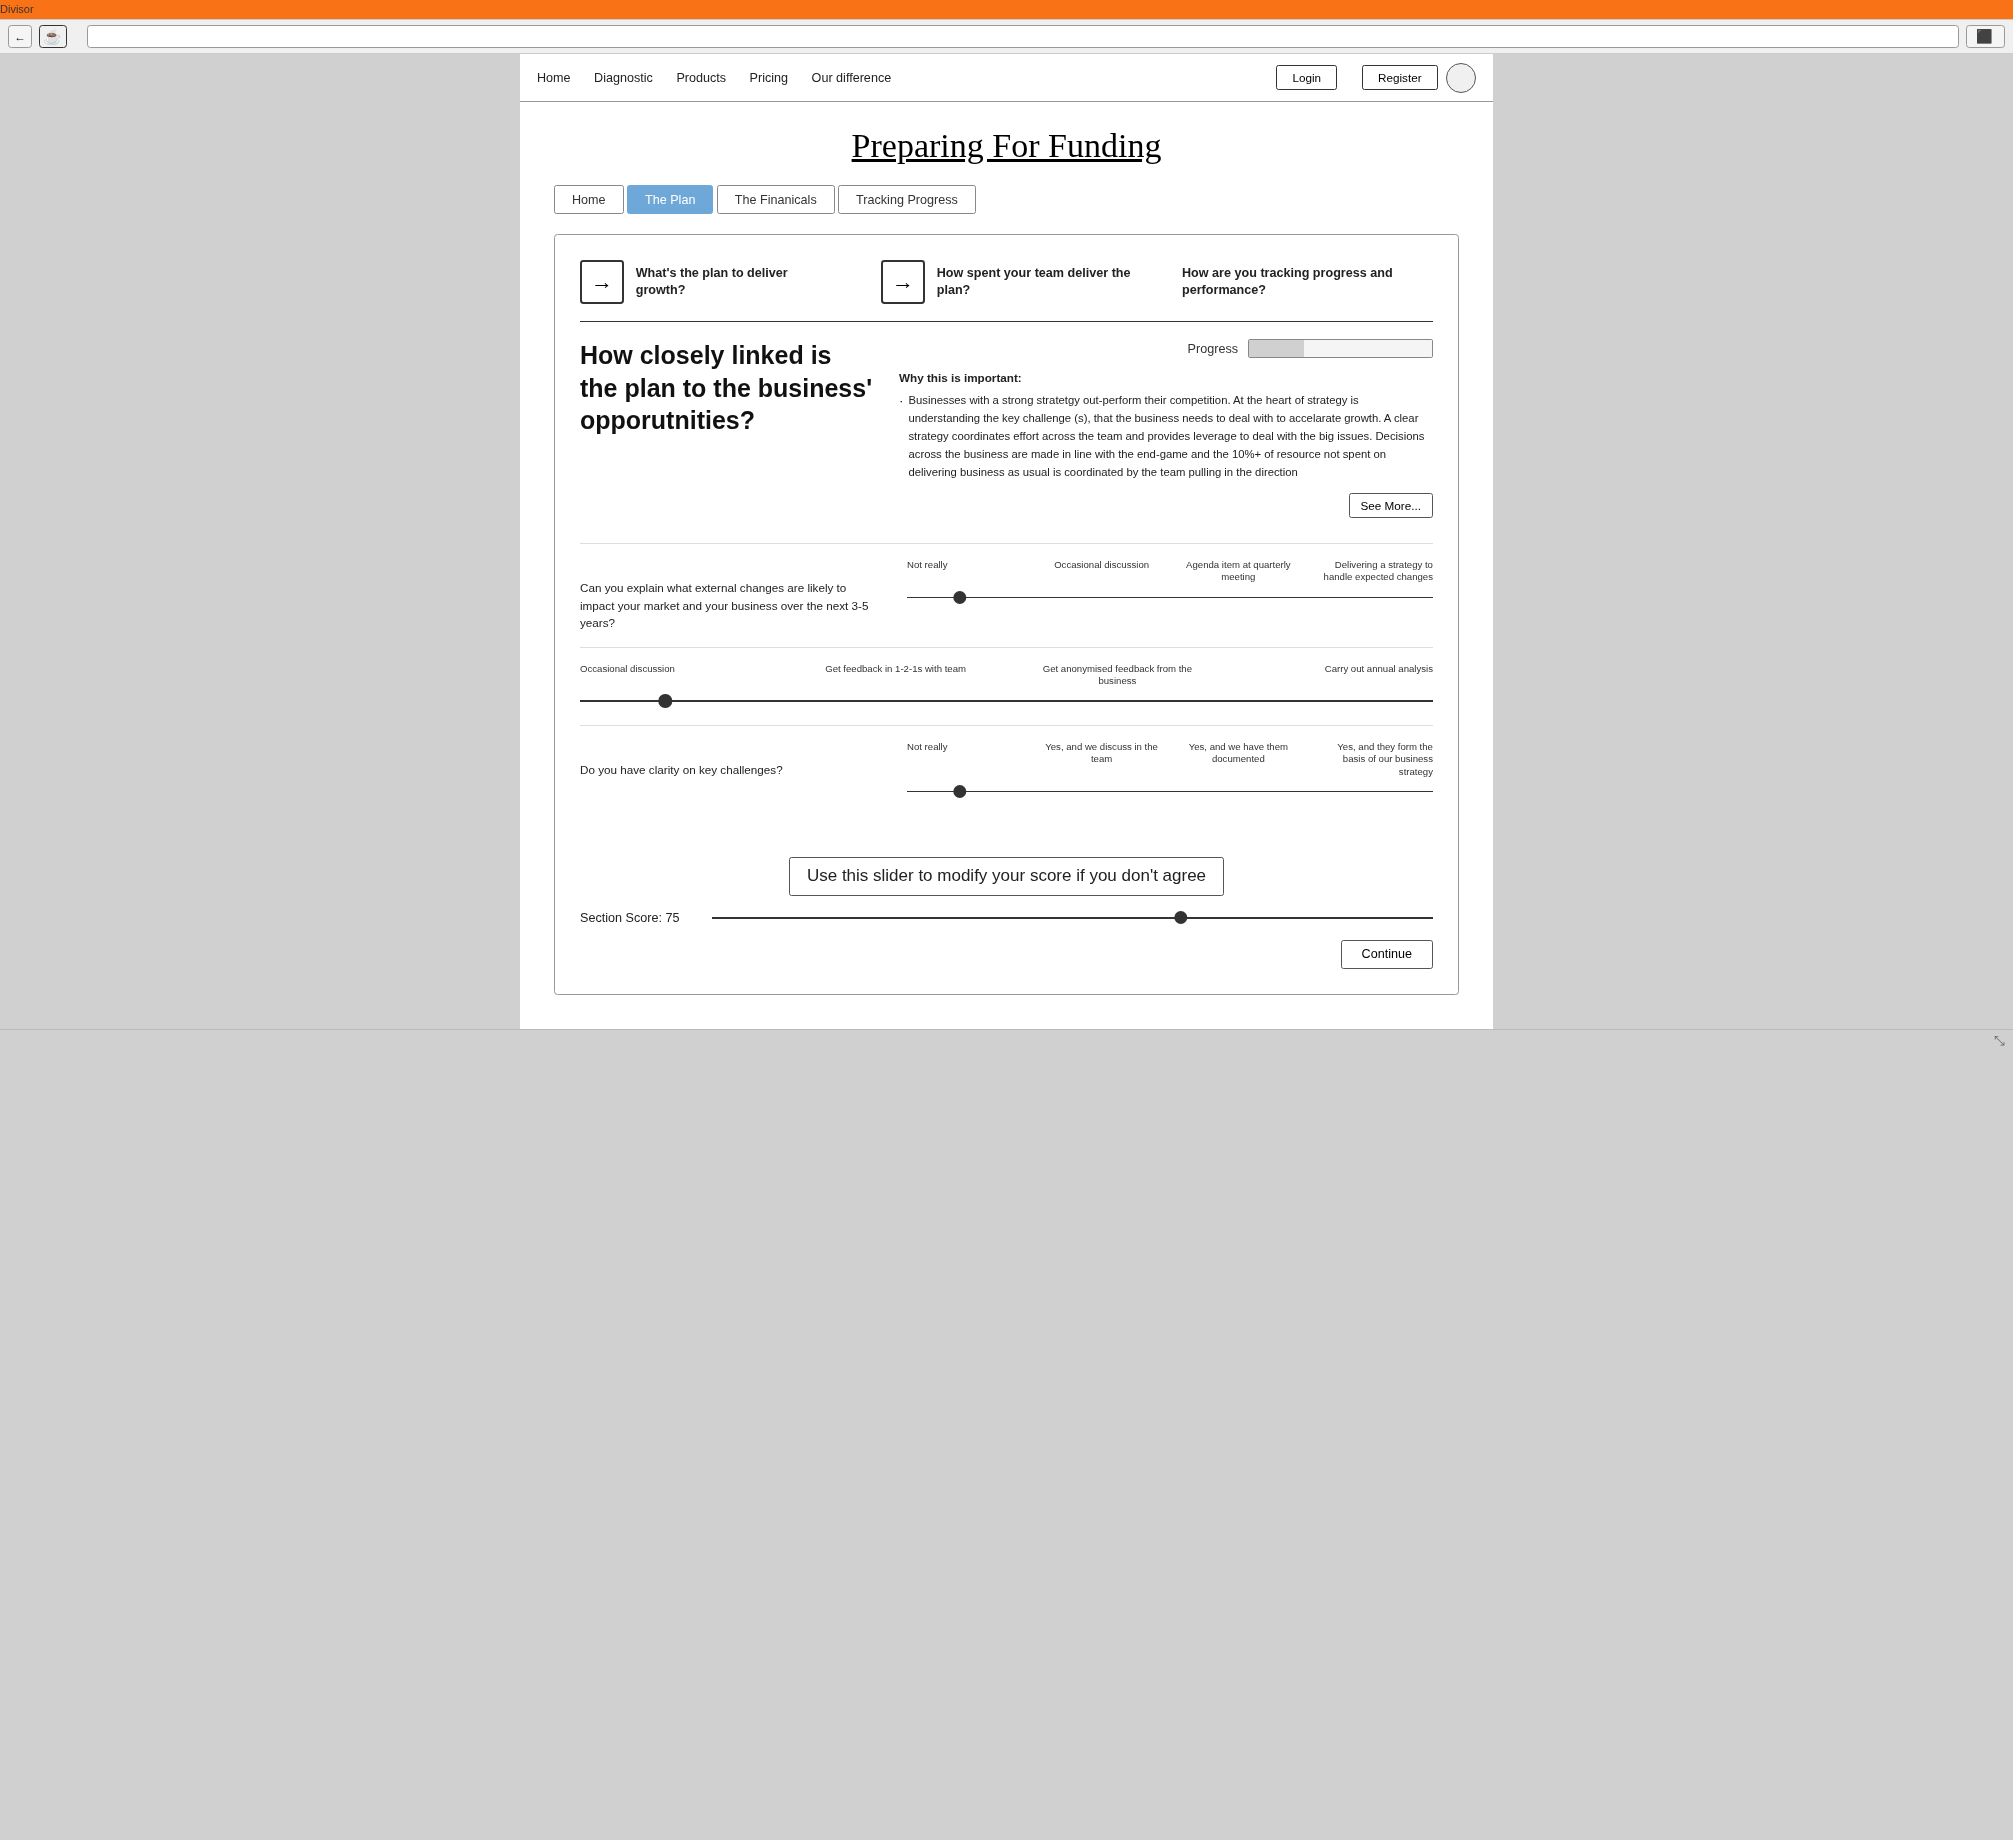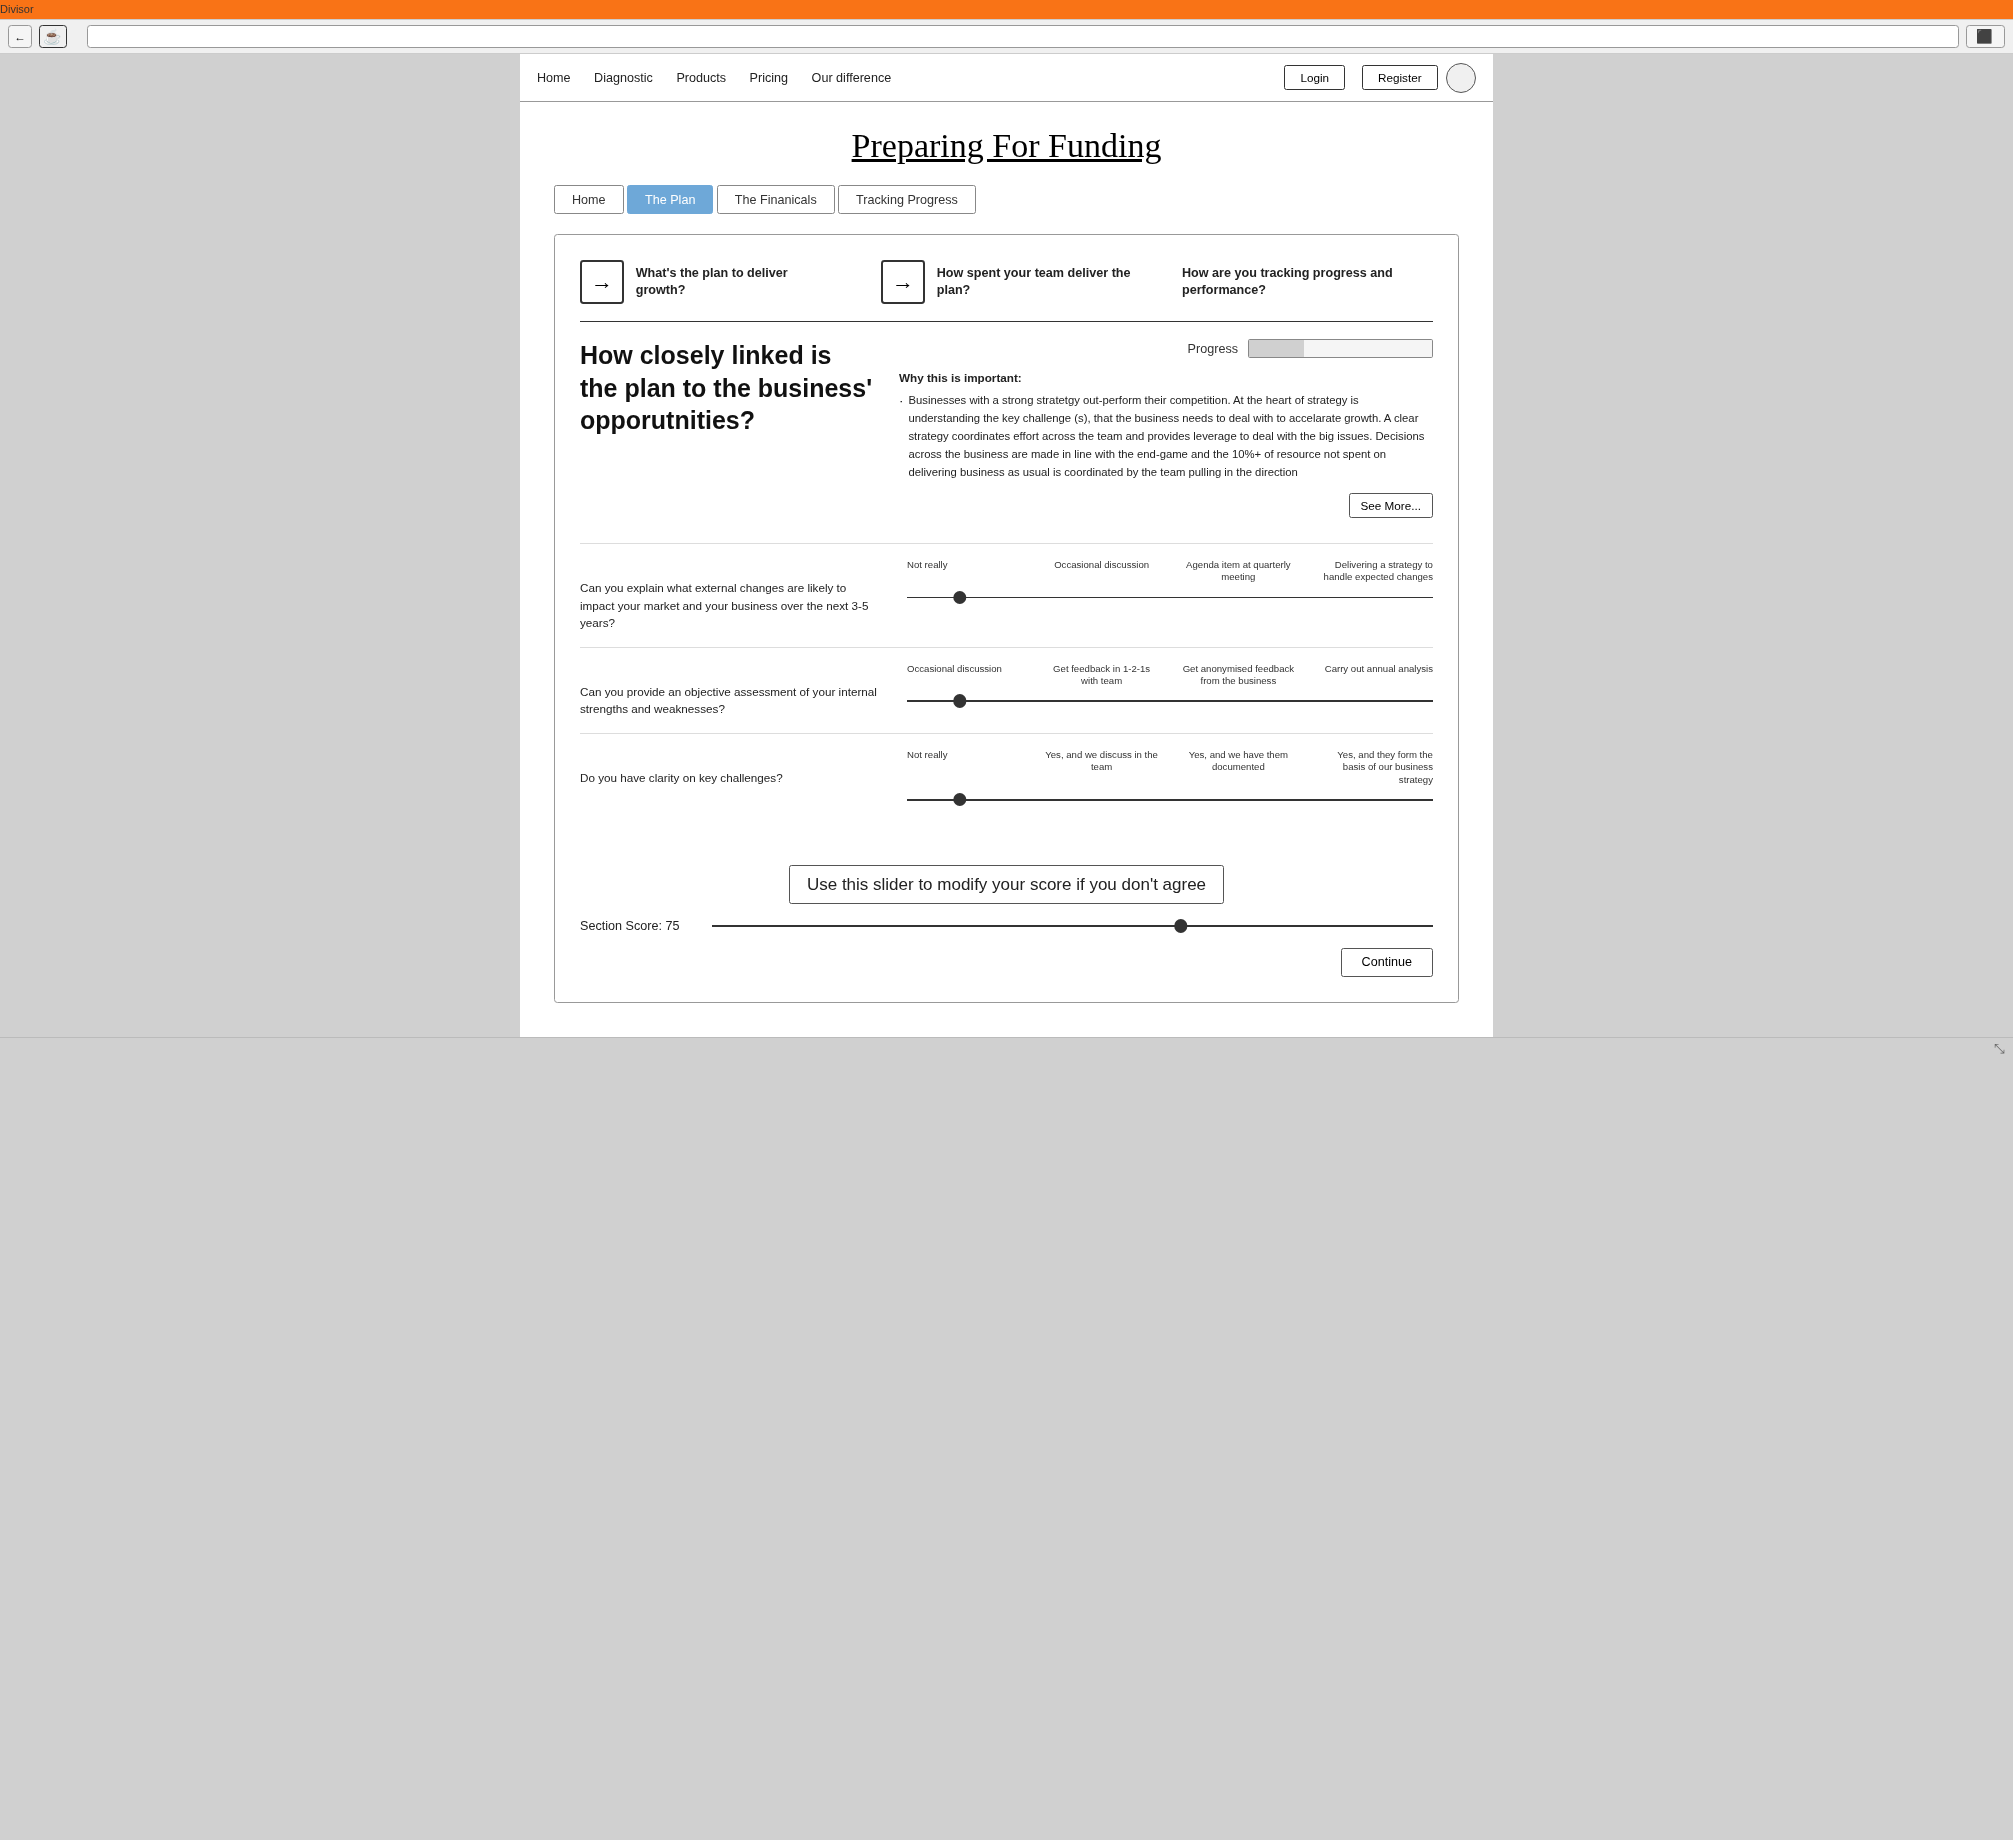--- a/index.html
+++ b/index.html
@@ -85,21 +85,21 @@
       display: flex; gap: 23.5px; align-items: center;
       flex: 1;
     }
     .nav-item {
       font-size: 12.6px;
       color: #222;
       cursor: pointer;
       font-weight: 400;
     }
     .nav-auth {
-      display: flex; gap: 17px;
+      display: flex; gap: 25px;
     }
     .nav-auth-btn {
       padding: 5px 15px;
       border: 1.3px solid #333;
       border-radius: 2.5px;
       background: white;
       cursor: pointer;
       font-size: 11.7px;
     }
     .nav-profile {
@@ -477,21 +477,20 @@
                 <div class="slider-label-item">Agenda item at quarterly meeting</div>
                 <div class="slider-label-item">Delivering a strategy to handle expected changes</div>
       </div>
       <div class="slider-track-wrap">
         <div class="slider-track"></div>
         <div class="slider-thumb" style="left:10%"></div>
       </div>
     </div>
   </div>
           <div class="slider-question">
-    <div class="slider-q-text">Can you provide an objective assessment of your internal strengths and weaknesses?</div>
     <div class="slider-right">
       <div class="slider-labels">
         <div class="slider-label-item">Occasional discussion</div>
                 <div class="slider-label-item">Get feedback in 1-2-1s with team</div>
                 <div class="slider-label-item">Get anonymised feedback from the business</div>
                 <div class="slider-label-item">Carry out annual analysis</div>
       </div>
       <div class="slider-track-wrap">
         <div class="slider-track"></div>
         <div class="slider-thumb" style="left:10%"></div>

